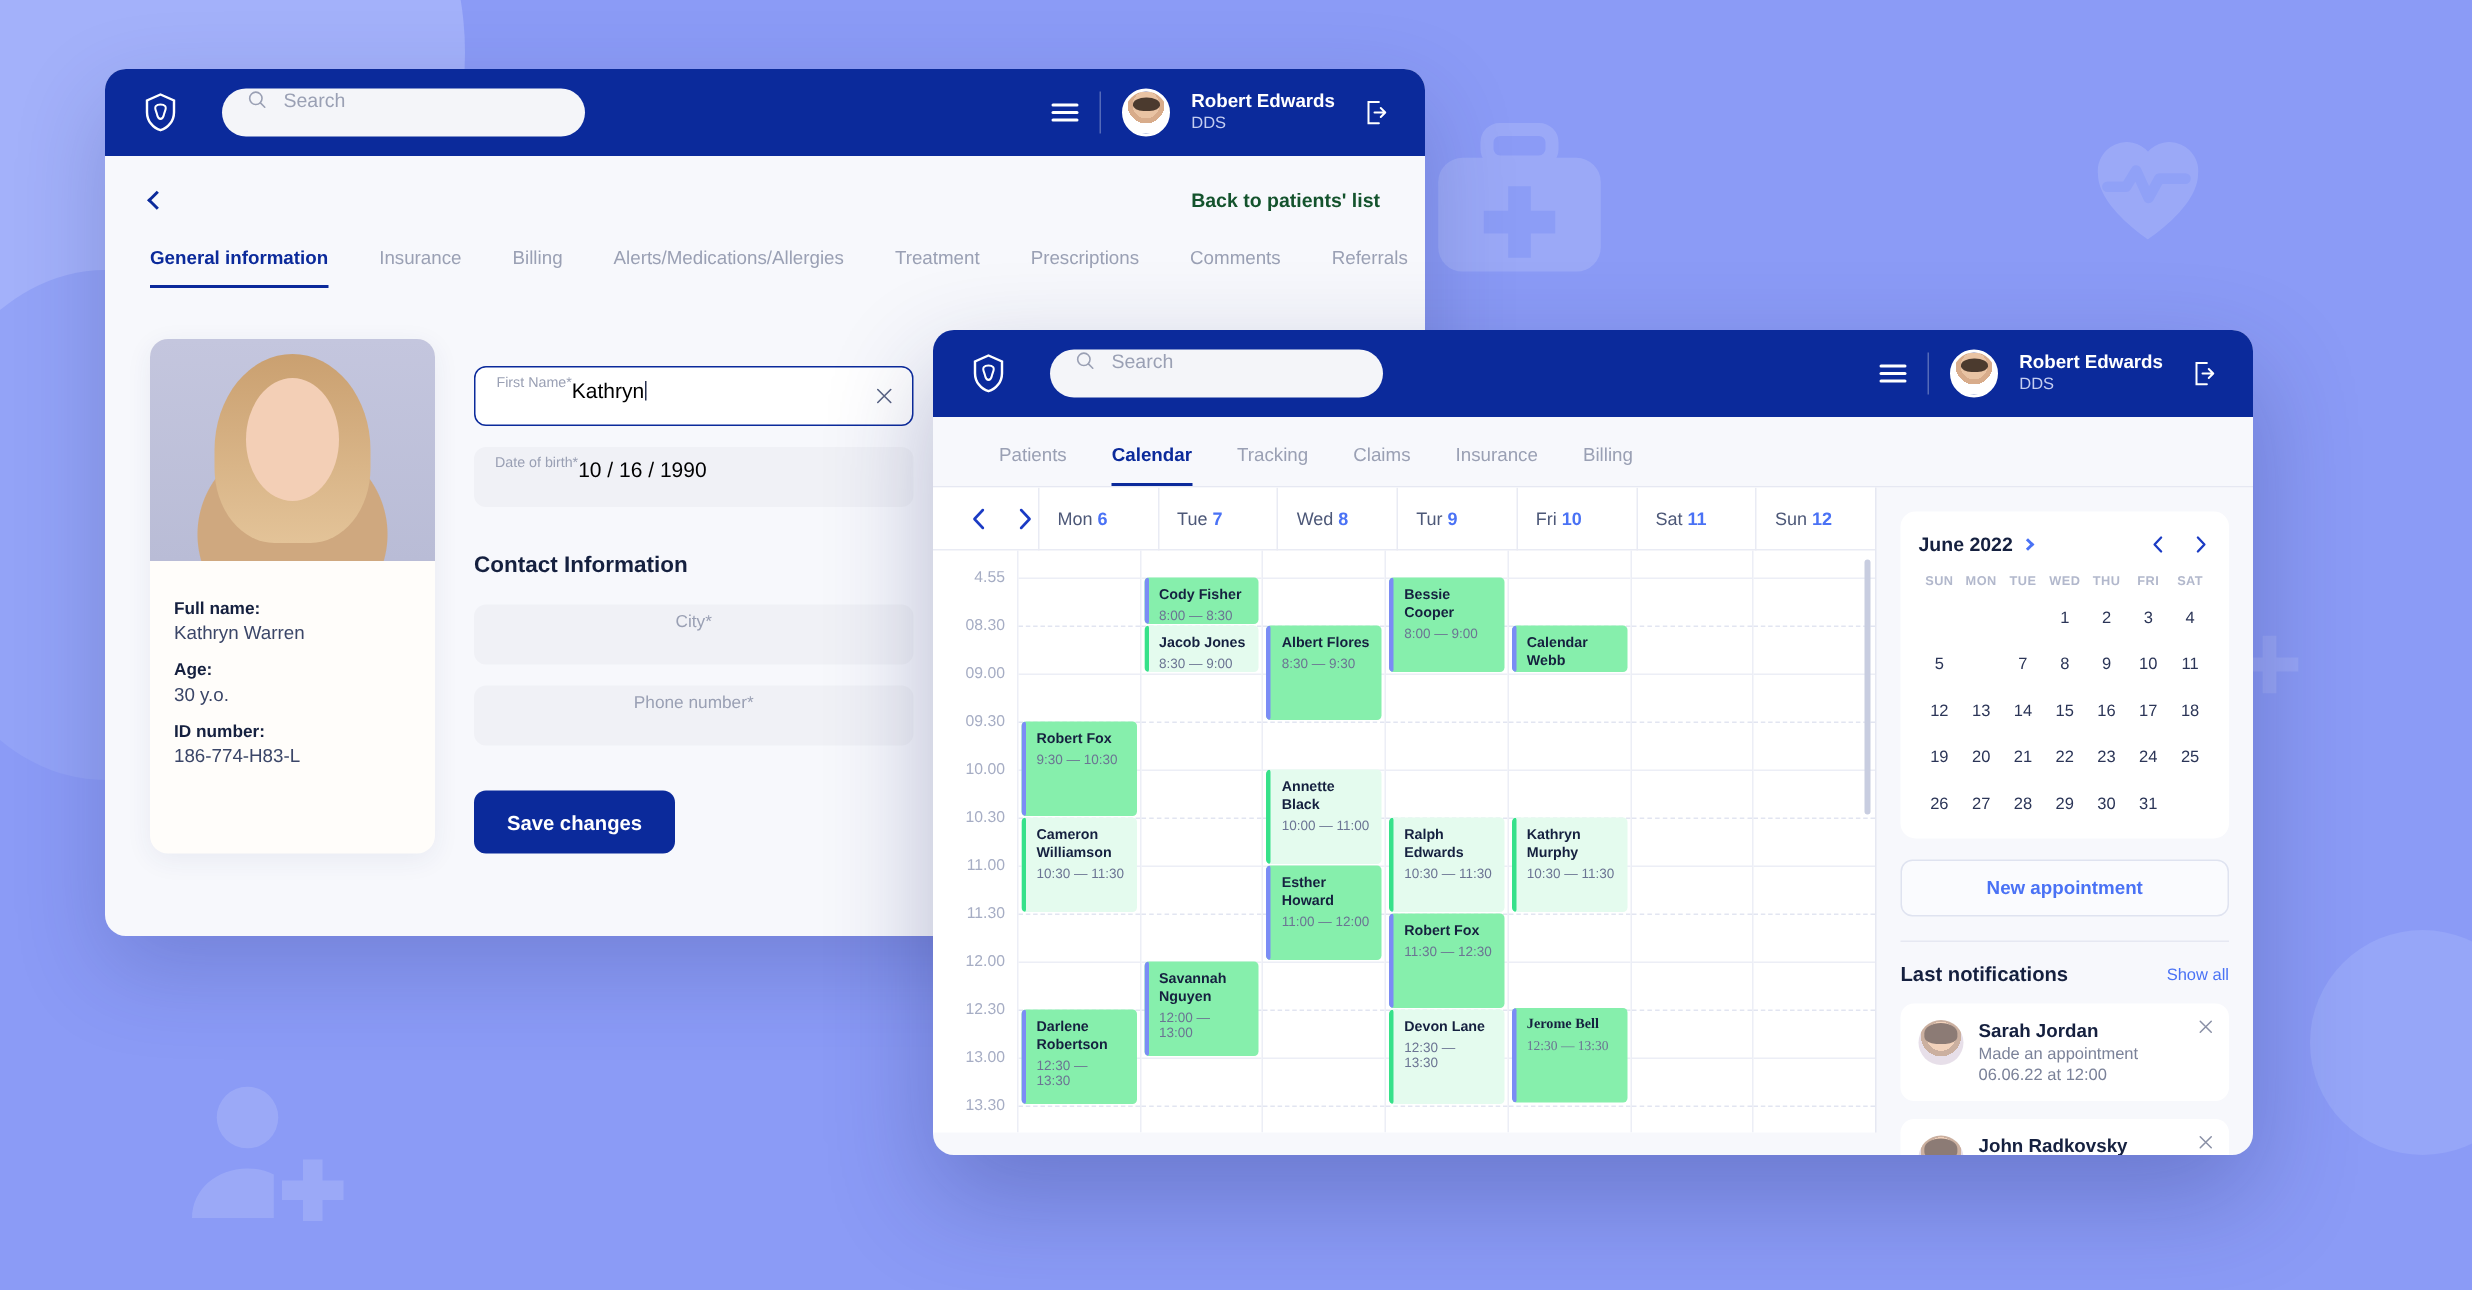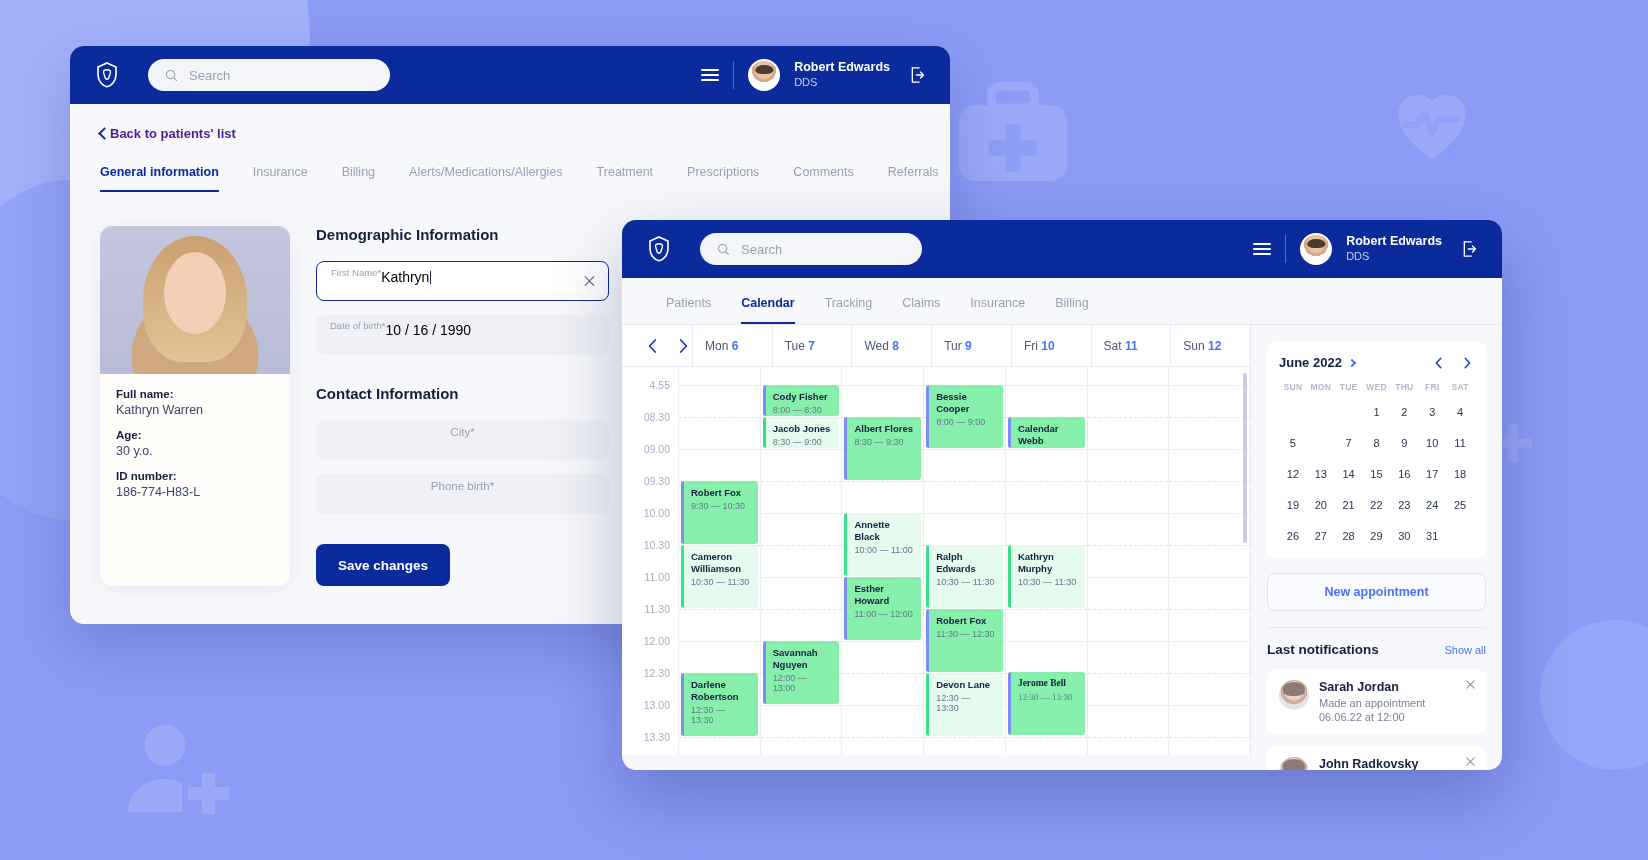--- a/index.html
+++ b/index.html
@@ -46,21 +46,21 @@
                box-shadow: 0 28px 70px rgba(30,40,110,.30); }
 
   
   .topbar {
     height: 58px; background: #0b2a9b;
     display: flex; align-items: center; padding: 0 22px; gap: 16px;
   }
   .logo { width: 30px; height: 30px; flex: none; }
   .search-box {
     flex: none; height: 32px; background: #f4f5f9; border-radius: 19px;
-    display: flex; align-items: center; gap: 10px; padding: 0 16px;
+    display: flex; align-items: flex-start; gap: 10px; padding: 0 16px;
   }
   .win-back .search-box  { width: 242px; margin-left: 10px; }
   .win-front .search-box { width: 222px; margin-left: 10px; }
   .search-placeholder { color: #9aa0b4; font-size: 13px; }
   .topbar-right { margin-left: auto; display: flex; align-items: center; gap: 14px; }
   .hamburger { display: flex; flex-direction: column; gap: 3px; cursor: pointer; }
   .hamburger span { display: block; width: 18px; height: 2px; background: #fff; border-radius: 1px; }
   .vdiv { width: 1px; height: 28px; background: rgba(255,255,255,.30); }
   .avatar {
     width: 32px; height: 32px; border-radius: 50%; flex: none;
@@ -73,22 +73,23 @@
   }
   .user-meta { line-height: 1.25; }
   .user-name { color: #fff; font-size: 12.5px; font-weight: bold; }
   .user-role { color: #c4cdf0; font-size: 11px; }
   .logout-icon { width: 20px; height: 20px; margin-left: 4px; cursor: pointer; }
 
   
   .back-body { padding: 0 30px; }
   .back-link {
     display: flex; align-items: center; gap: 1px;
-    padding: 22px 0 0 0; color: #4c1d95; font-size: 13px; font-weight: bold;
+    padding: 22px 0 0 0; color: #14532d; font-size: 13px; font-weight: bold;
     cursor: pointer;
+    justify-content: space-between;
   }
   .chev-left { width: 9px; height: 9px; border-left: 2px solid #0b2a9b; border-bottom: 2px solid #0b2a9b;
                transform: rotate(45deg); }
   .tabs-row { display: flex; gap: 34px; margin-top: 24px; }
   .tab {
     font-size: 12.5px; color: #9aa0b4; padding-bottom: 11px; cursor: pointer; white-space: nowrap;
   }
   .tab.active { color: #0b2a9b; font-weight: bold; border-bottom: 2.5px solid #0b2a9b; }
 
   .form-area { display: flex; gap: 26px; margin-top: 34px; }
@@ -108,21 +109,21 @@
     content:''; position:absolute; left:50%; top:10px; transform:translateX(-50%);
     width:104px; height:126px; border-radius: 52px 52px 40px 40px / 64px 64px 50px 50px;
     background: linear-gradient(#caa070, #e3c398);
   }
   .patient-photo::after {
     content:''; position:absolute; left:50%; top:26px; transform:translateX(-50%);
     width:62px; height:82px; border-radius: 50%; background:#f3cfb6;
   }
   .patient-info { padding: 14px 16px 18px; }
   .pi-label { font-size: 11.5px; font-weight: bold; color: #15203f; margin-top: 12px; }
-  .pi-label:first-child { margin-top: 0; }
+  .pi-label:first-child { margin-top: 12px; }
   .pi-value { font-size: 12.5px; color: #3b4668; margin-top: 3px; }
 
   .form-fields { flex: 1; }
   .section-title { font-size: 15px; font-weight: bold; color: #15203f; }
   .fields-grid { display: grid; grid-template-columns: 1fr 1fr; gap: 14px 18px; margin-top: 18px; }
   .field {
     height: 40px; background: #f0f1f6; border-radius: 8px; padding: 6px 14px;
     position: relative; display: flex; flex-direction: row; justify-content: center;
   }
   .field.filled { justify-content: flex-start; padding-top: 5px; }
@@ -336,21 +337,20 @@
           <div class="pi-label">Full name:</div>
           <div class="pi-value">Kathryn Warren</div>
           <div class="pi-label">Age:</div>
           <div class="pi-value">30 y.o.</div>
           <div class="pi-label">ID number:</div>
           <div class="pi-value">186-774-H83-L</div>
         </div>
       </div>
 
       <div class="form-fields">
-        <div class="section-title">Demographic Information</div>
 
         <div class="fields-grid">
           <div class="field filled focused">
             <span class="field-label">First Name*</span>
             <span class="field-value"><span>Kathryn</span><i class="caret"></i></span>
             <svg class="clear-x" viewBox="0 0 24 24">
               <path d="M4 4l16 16M20 4L4 20" stroke="#5a6484" stroke-width="2" stroke-linecap="round"></path>
             </svg>
           </div>
           <div class="field filled">
@@ -370,21 +370,21 @@
         <div class="section-title" style="margin-top:30px">Contact Information</div>
 
         <div class="fields-grid">
           <div class="field">
             <span class="field-ph">City*</span>
           </div>
           <div class="field">
             <span class="field-ph">Street*</span>
           </div>
           <div class="field">
-            <span class="field-ph">Phone birth*</span>
+            <span class="field-ph">Phone number*</span>
           </div>
           <div class="field">
             <span class="field-ph">Email*</span>
           </div>
         </div>
 
         <div class="save-btn">Save changes</div>
       </div>
     </div>
   </div>

